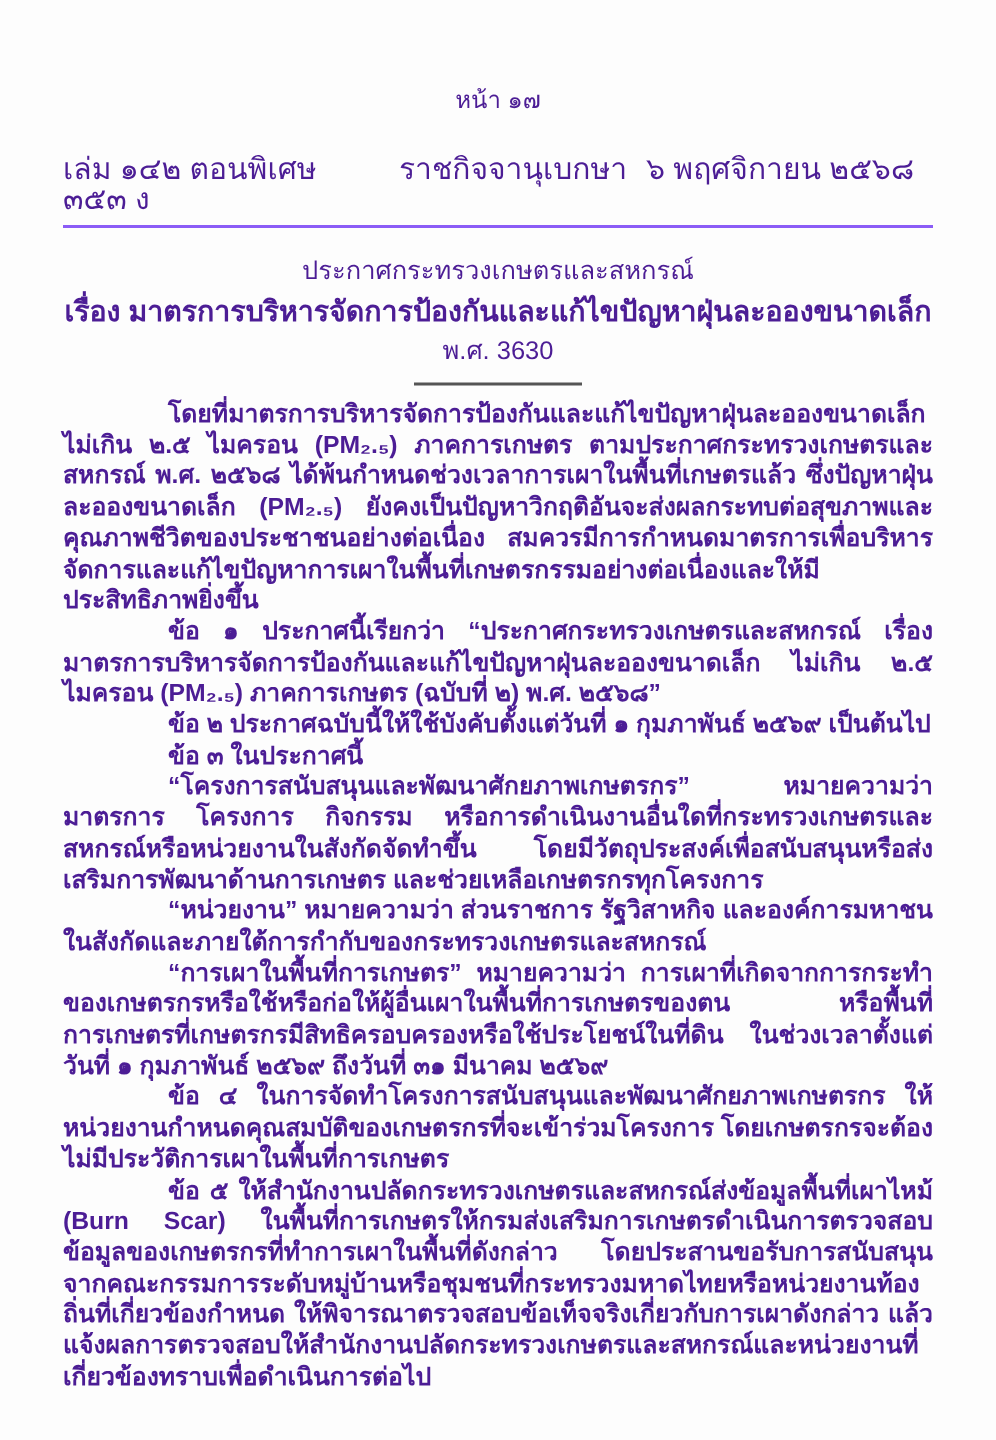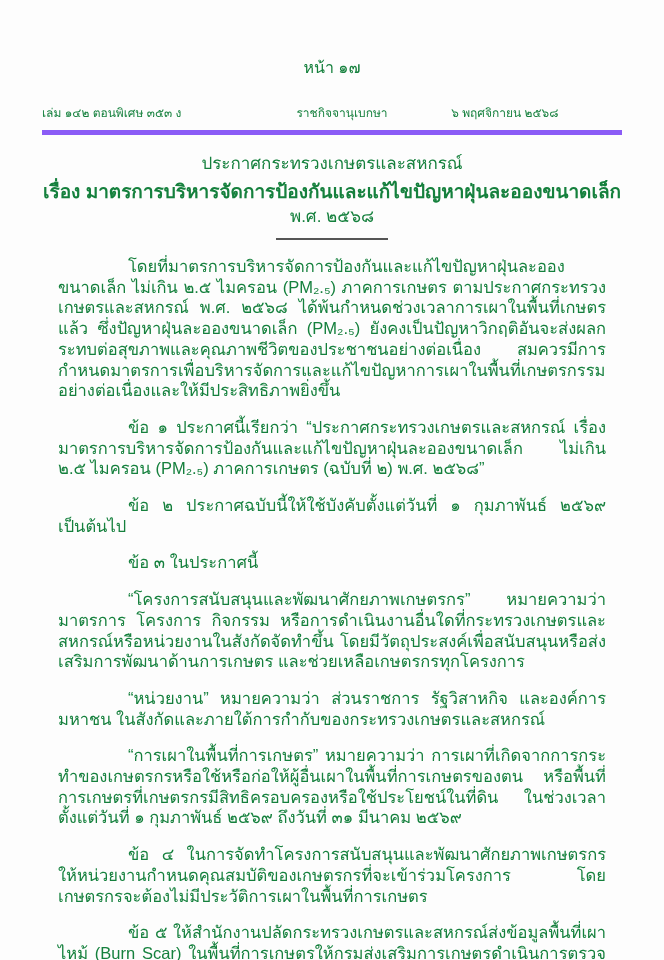--- a/index.html
+++ b/index.html
@@ -6,39 +6,39 @@
   body {
     background: #ffffff;
     font-family: "Liberation Sans", sans-serif;
   }
   .page {
     position: relative;
     width: 664px;
     height: 960px;
     margin: 0 auto;
     background: #fdfdfd;
-    color: #15803d;
+    color: #4c1d95;
     box-sizing: border-box;
     padding: 58px 42px 0 42px;
     overflow: hidden;
   }
   .page-label {
     text-align: center;
     font-size: 16px;
     line-height: 20px;
     margin-bottom: 5px;
   }
   .masthead {
     display: grid;
     grid-template-columns: 1fr auto 1fr;
     align-items: baseline;
-    font-size: 12px;
+    font-size: 20px;
     line-height: 20px;
     padding-bottom: 7px;
-    border-bottom: 5px solid #8b5cf6;
+    border-bottom: 2px solid #8b5cf6;
   }
   .masthead .left  { text-align: left; }
   .masthead .mid   { text-align: center; margin-left: 20px; }
   .masthead .right { text-align: center; margin-top: 20px; }
   .title-block {
     margin-top: 13px;
     text-align: center;
   }
   .title-line-1 {
     font-size: 17px;
@@ -60,41 +60,42 @@
     border: none;
     border-top: 2px solid #555555;
     margin: 9px auto 9px auto;
   }
   .doc-body {
     font-size: 16.5px;
     line-height: 20.7px;
     text-align: justify;
   }
   .doc-body p {
-    margin: 16px;
+    margin: 0;
     text-indent: 70px;
+    font-weight: bold;
   }
 </style>
 </head>
 <body>
 
 <div class="page">
 
   <div class="page-label">หน้า ๑๗</div>
 
   <div class="masthead">
     <span class="left">เล่ม ๑๔๒ ตอนพิเศษ ๓๕๓ ง</span>
     <span class="mid">ราชกิจจานุเบกษา</span>
     <span class="right">๖ พฤศจิกายน ๒๕๖๘</span>
   </div>
 
   <div class="title-block">
     <div class="title-line-1">ประกาศกระทรวงเกษตรและสหกรณ์</div>
     <div class="title-line-2">เรื่อง มาตรการบริหารจัดการป้องกันและแก้ไขปัญหาฝุ่นละอองขนาดเล็ก</div>
-    <div class="title-line-4">พ.ศ. ๒๕๖๘</div>
+    <div class="title-line-4">พ.ศ. 3630</div>
     <hr class="title-divider">
   </div>
 
   <div class="doc-body">
     <p>โดยที่มาตรการบริหารจัดการป้องกันและแก้ไขปัญหาฝุ่นละอองขนาดเล็ก ไม่เกิน ๒.๕ ไมครอน (PM₂.₅) ภาคการเกษตร ตามประกาศกระทรวงเกษตรและสหกรณ์ พ.ศ. ๒๕๖๘ ได้พ้นกำหนดช่วงเวลาการเผาในพื้นที่เกษตรแล้ว ซึ่งปัญหาฝุ่นละอองขนาดเล็ก (PM₂.₅) ยังคงเป็นปัญหาวิกฤติอันจะส่งผลกระทบต่อสุขภาพและคุณภาพชีวิตของประชาชนอย่างต่อเนื่อง สมควรมีการกำหนดมาตรการเพื่อบริหารจัดการและแก้ไขปัญหาการเผาในพื้นที่เกษตรกรรมอย่างต่อเนื่องและให้มีประสิทธิภาพยิ่งขึ้น</p>
     <p>ข้อ ๑ ประกาศนี้เรียกว่า “ประกาศกระทรวงเกษตรและสหกรณ์ เรื่อง มาตรการบริหารจัดการป้องกันและแก้ไขปัญหาฝุ่นละอองขนาดเล็ก ไม่เกิน ๒.๕ ไมครอน (PM₂.₅) ภาคการเกษตร (ฉบับที่ ๒) พ.ศ. ๒๕๖๘”</p>
     <p>ข้อ ๒ ประกาศฉบับนี้ให้ใช้บังคับตั้งแต่วันที่ ๑ กุมภาพันธ์ ๒๕๖๙ เป็นต้นไป</p>
     <p>ข้อ ๓ ในประกาศนี้</p>
     <p>“โครงการสนับสนุนและพัฒนาศักยภาพเกษตรกร” หมายความว่า มาตรการ โครงการ กิจกรรม หรือการดำเนินงานอื่นใดที่กระทรวงเกษตรและสหกรณ์หรือหน่วยงานในสังกัดจัดทำขึ้น โดยมีวัตถุประสงค์เพื่อสนับสนุนหรือส่งเสริมการพัฒนาด้านการเกษตร และช่วยเหลือเกษตรกรทุกโครงการ</p>
     <p>“หน่วยงาน” หมายความว่า ส่วนราชการ รัฐวิสาหกิจ และองค์การมหาชน ในสังกัดและภายใต้การกำกับของกระทรวงเกษตรและสหกรณ์</p>

